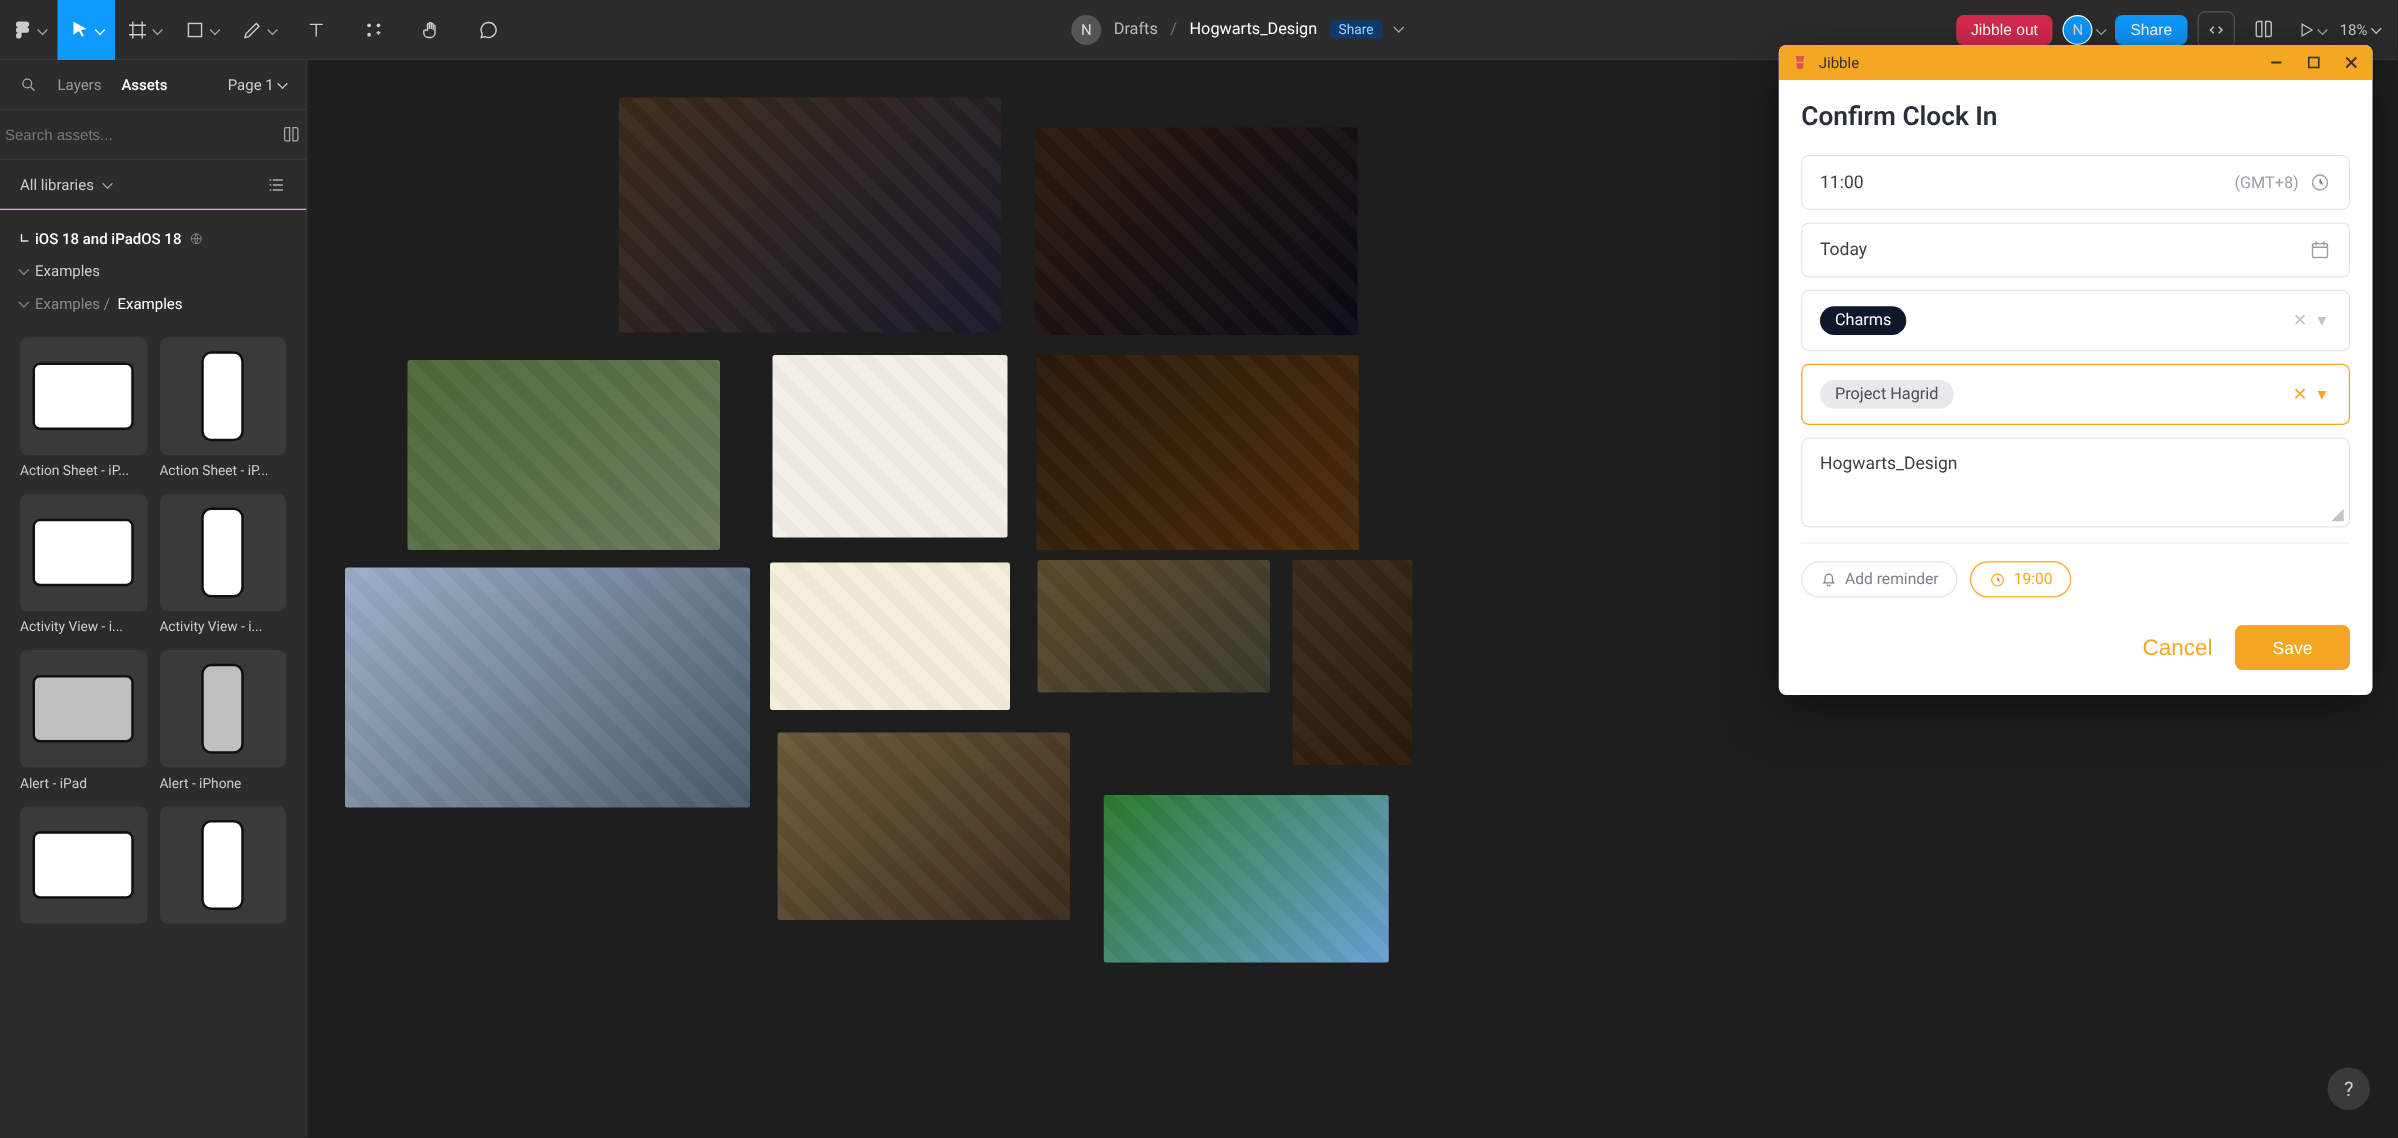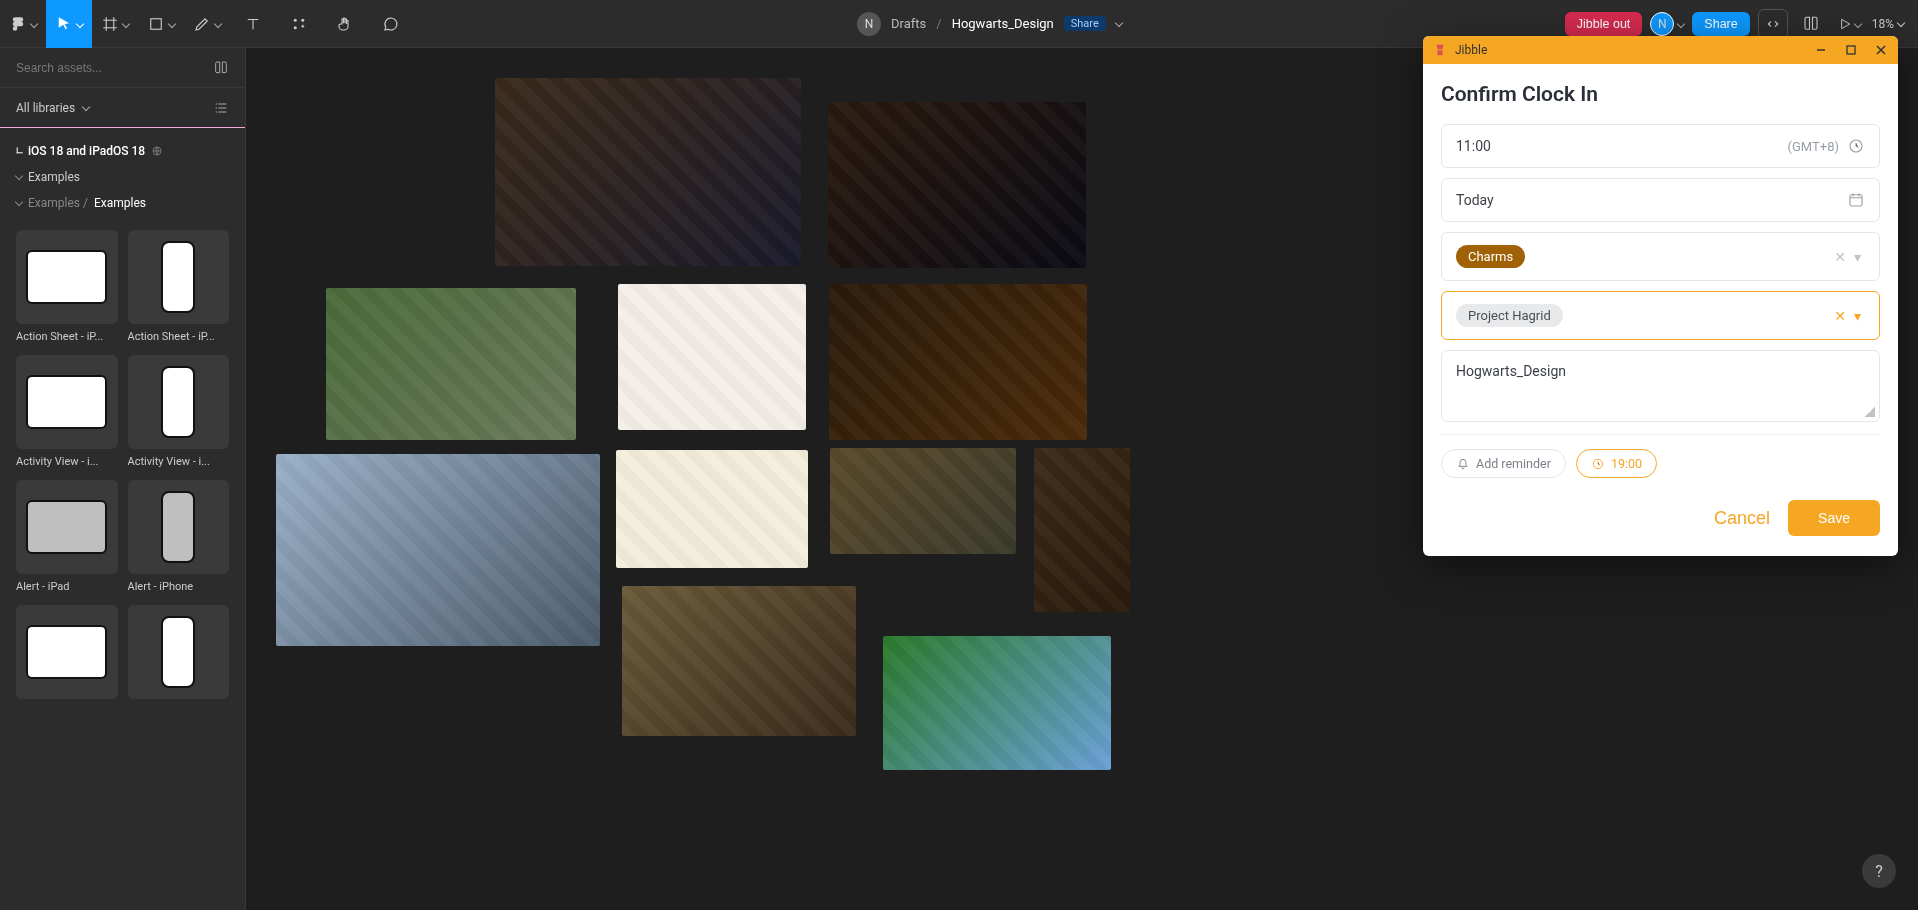--- a/index.html
+++ b/index.html
@@ -23,21 +23,21 @@
   .btn-share { background:#0d99ff; color:#fff; }
   .icon-btn { width:30px; height:30px; display:flex; align-items:center; justify-content:center; border-radius:6px; color:#ccc; cursor:pointer; }
   .icon-btn.boxed { border:1px solid #555; }
   .zoom { display:flex; align-items:center; gap:4px; color:#ccc; font-size:12px; }
   
   .sidebar { position:absolute; top:48px; left:0; bottom:0; width:246px; background:#2c2c2c; border-right:1px solid #383838; overflow:hidden; }
   .side-top { display:flex; align-items:center; height:40px; padding:0 16px; gap:16px; border-bottom:1px solid #383838; font-size:12px; }
   .side-tab { color:#999; cursor:pointer; display:flex; align-items:center; gap:6px;}
   .side-tab.active { color:#fff; font-weight:500; }
   .page-sel { margin-left:auto; color:#ccc; display:flex; align-items:center; gap:4px; font-size:12px; cursor:pointer;}
-  .side-search { display:flex; align-items:center; height:40px; padding:0 16px; gap:10px; border-bottom:1px solid #383838; }
+  .side-search { display:flex; align-items:center; height:40px; padding:0 4px; gap:10px; border-bottom:1px solid #383838; }
   .side-search input { background:none; border:none; color:#fff; flex:1; font-size:12px; outline:none; }
   .side-search input::placeholder { color:#777; }
   .side-lib { display:flex; align-items:center; height:40px; padding:0 16px; gap:8px; font-size:12px; color:#ccc; border-bottom:1px solid #f9a8d4;}
   .side-lib .list-icon { margin-left:auto; }
   .side-tree { padding:10px 16px; font-size:12px; color:#ccc; }
   .tree-row { display:flex; align-items:center; gap:6px; padding:6px 0; cursor:pointer;}
   .tree-row.bold { color:#fff; font-weight:500; }
   .tree-sub { padding-left:0; }
   .asset-grid { display:grid; grid-template-columns: 1fr 1fr; gap:12px 10px; padding:4px 16px 16px; }
   .asset-card { display:flex; flex-direction:column; gap:6px; }
@@ -53,21 +53,21 @@
   
   .jibble { position:absolute; top:36px; right:20px; width:475px; background:#fff; border-radius:6px; box-shadow:0 10px 40px rgba(0,0,0,0.5); overflow:hidden; color:#333; }
   .jibble-title { height:28px; background:#f5a623; display:flex; align-items:center; padding:0 10px; gap:8px; font-size:12px; color:#333; }
   .jibble-title .wctrls { margin-left:auto; display:flex; gap:16px; color:#333; }
   .wctrl { cursor:pointer; width:14px; display:flex; align-items:center; justify-content:center;}
   .jibble-body { padding:18px 18px 20px; }
   .jibble-h { font-size:21px; font-weight:600; color:#2a2f3a; margin-bottom:18px; }
   .j-field { border:1px solid #e3e5e8; border-radius:6px; padding:12px 14px; margin-bottom:10px; display:flex; align-items:center; font-size:14px; color:#3b3f46; position:relative;justify-content:space-between;}
   .j-field .right { margin-left:auto; display:flex; align-items:center; gap:8px; color:#9aa0a8; font-size:13px;}
   .j-field.highlight { border-color:#f5a623; }
-  .j-tag { background:#a16207; color:#fff; padding:4px 12px; border-radius:12px; font-size:13px; }
+  .j-tag { background:#0f172a; color:#fff; padding:4px 12px; border-radius:12px; font-size:13px; }
   .j-tag.gray { background:#e8e9eb; color:#4b4f57; }
   .j-field .x { margin-left:auto; color:#bfc4cb; cursor:pointer; padding:0 4px;}
   .j-field .dd { color:#bfc4cb; padding:0 4px; cursor:pointer;}
   .j-field.highlight .x, .j-field.highlight .dd { color:#f5a623; }
   .j-textarea { border:1px solid #e3e5e8; border-radius:6px; padding:12px 14px; height:72px; font-size:14px; color:#3b3f46; margin-bottom:12px; position:relative;}
   .j-textarea .resize { position:absolute; right:4px; bottom:4px; width:10px; height:10px; background:linear-gradient(135deg, transparent 50%, #c0c4ca 50%);}
   .j-hr { border:none; border-top:1px solid #eef0f2; margin:10px 0 14px; }
   .j-row { display:flex; align-items:center; gap:10px; }
   .j-chip { border:1px solid #e3e5e8; border-radius:16px; padding:6px 14px; font-size:12.5px; color:#7b818a; display:flex; align-items:center; gap:6px; cursor:pointer;}
   .j-chip.orange { border-color:#f5a623; color:#f5a623; }
@@ -173,20 +173,32 @@
         <span class="chev-sm" style="color:#aaa;margin-left:2px;"></span>
       </div>
       <div class="zoom">
         <span>18%</span>
         <span class="chev-sm"></span>
       </div>
     </div>
   </div>
 
   <div class="sidebar">
+    <div class="side-top">
+      <svg viewBox="0 0 24 24" width="14" height="14" style="color:#aaa;">
+          <circle cx="10" cy="10" r="6" fill="none" stroke="currentColor" stroke-width="1.8"></circle>
+          <path d="M15 15l5 5" stroke="currentColor" stroke-width="1.8"></path>
+        </svg>
+      <span class="side-tab">Layers</span>
+      <span class="side-tab active">Assets</span>
+      <div class="page-sel">
+        <span>Page 1</span>
+        <span class="chev-sm"></span>
+      </div>
+    </div>
     <div class="side-search">
       <input type="text" placeholder="Search assets..." style="">
       <svg viewBox="0 0 24 24" width="16" height="16" style="color:#aaa;">
           <path fill="none" stroke="currentColor" stroke-width="1.5" d="M4 5a2 2 0 012-2h4v16H6a2 2 0 01-2-2V5zm16 0a2 2 0 00-2-2h-4v16h4a2 2 0 002-2V5z"></path>
         </svg>
     </div>
     <div class="side-lib">
       <span>All libraries</span>
       <span class="chev-sm" style="color:#aaa;"></span>
       <svg class="list-icon" viewBox="0 0 24 24" width="16" height="16" style="color:#aaa;">

